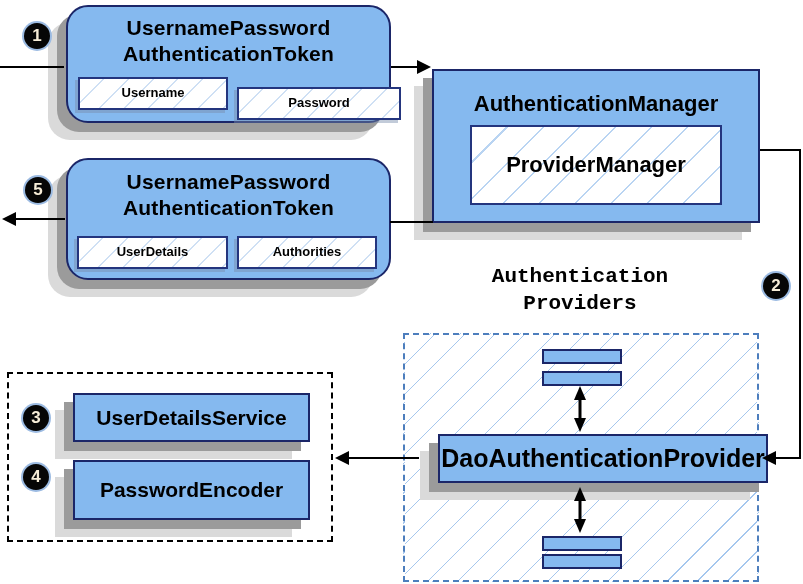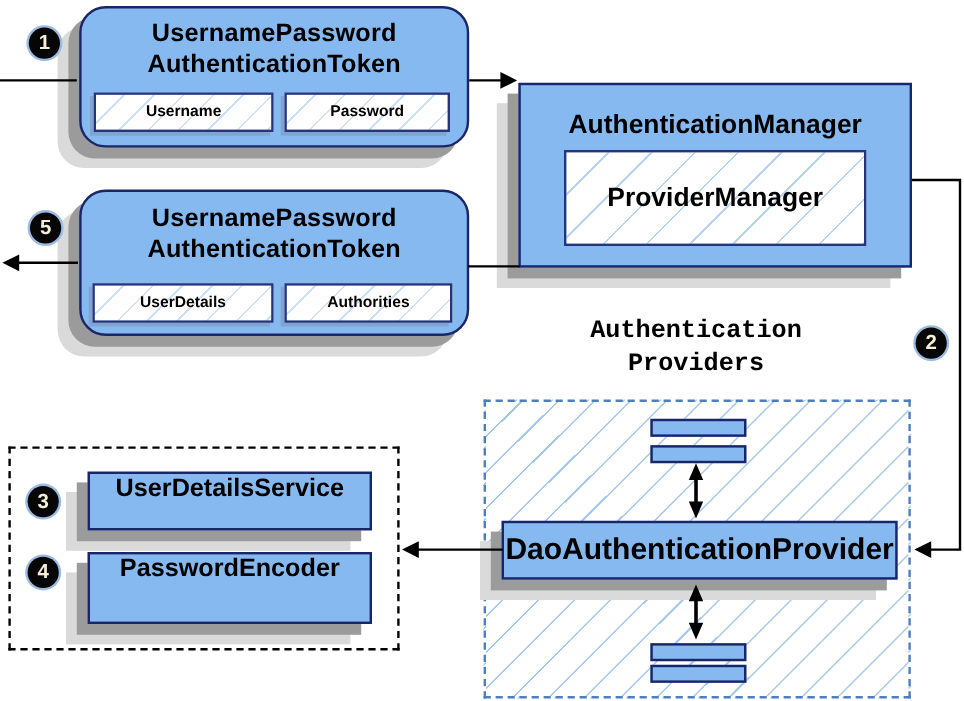--- a/index.html
+++ b/index.html
@@ -52,24 +52,24 @@
     position:absolute;border:2px dashed #000000;box-sizing:border-box;background:transparent;
   }
 
   .group-label{ position:absolute;text-align:center;font-size:21px;line-height:27px;font-family:Liberation Mono, monospace;}
 
   .stack-bar{
     position:absolute;width:80px;height:15px;background:#85b9ef;border:2px solid #1b2668;box-sizing:border-box;
   }
 
   .service-box{
-    display:flex;justify-content:center;font-size:21px;
+    display:flex;align-items:center;justify-content:center;font-size:21px;
   }
   .dao-box{
-    display:flex;align-items:center;justify-content:center;font-size:25px;
+    display:flex;align-items:center;justify-content:center;font-size:25px;margin-left:20px;
   }
 
   
   .badge{
     position:absolute;width:26px;height:26px;border-radius:50%;background:#060606;
     color:#f7edd8;display:flex;align-items:center;justify-content:center;
     font-size:17px;box-shadow:0 0 0 2px #9cbbe2;
   }
 
   svg.connectors{position:absolute;left:0;top:0;z-index:30;pointer-events:none;}
@@ -104,21 +104,21 @@
   </div>
 
   <div class="bluebox shadowed rounded" style="left:66px;top:5px;width:325px;height:118px">
     <div class="box-title" style="margin-top:8px">
       <div>UsernamePassword</div>
       <div>AuthenticationToken</div>
     </div>
     <div class="field hatch-faint" style="left:10px;top:70px;width:150px">
       <span>Username</span>
     </div>
-    <div class="field hatch-faint" style="left:169px;top:70px;width:138px">
+    <div class="field hatch-faint" style="left:169px;top:80px;width:164px">
       <span>Password</span>
     </div>
   </div>
 
   <div class="bluebox shadowed rounded" style="left:66px;top:158px;width:325px;height:122px">
     <div class="box-title" style="margin-top:9px">
       <div>UsernamePassword</div>
       <div>AuthenticationToken</div>
     </div>
     <div class="field hatch-faint" style="left:169px;top:76px;width:140px">

